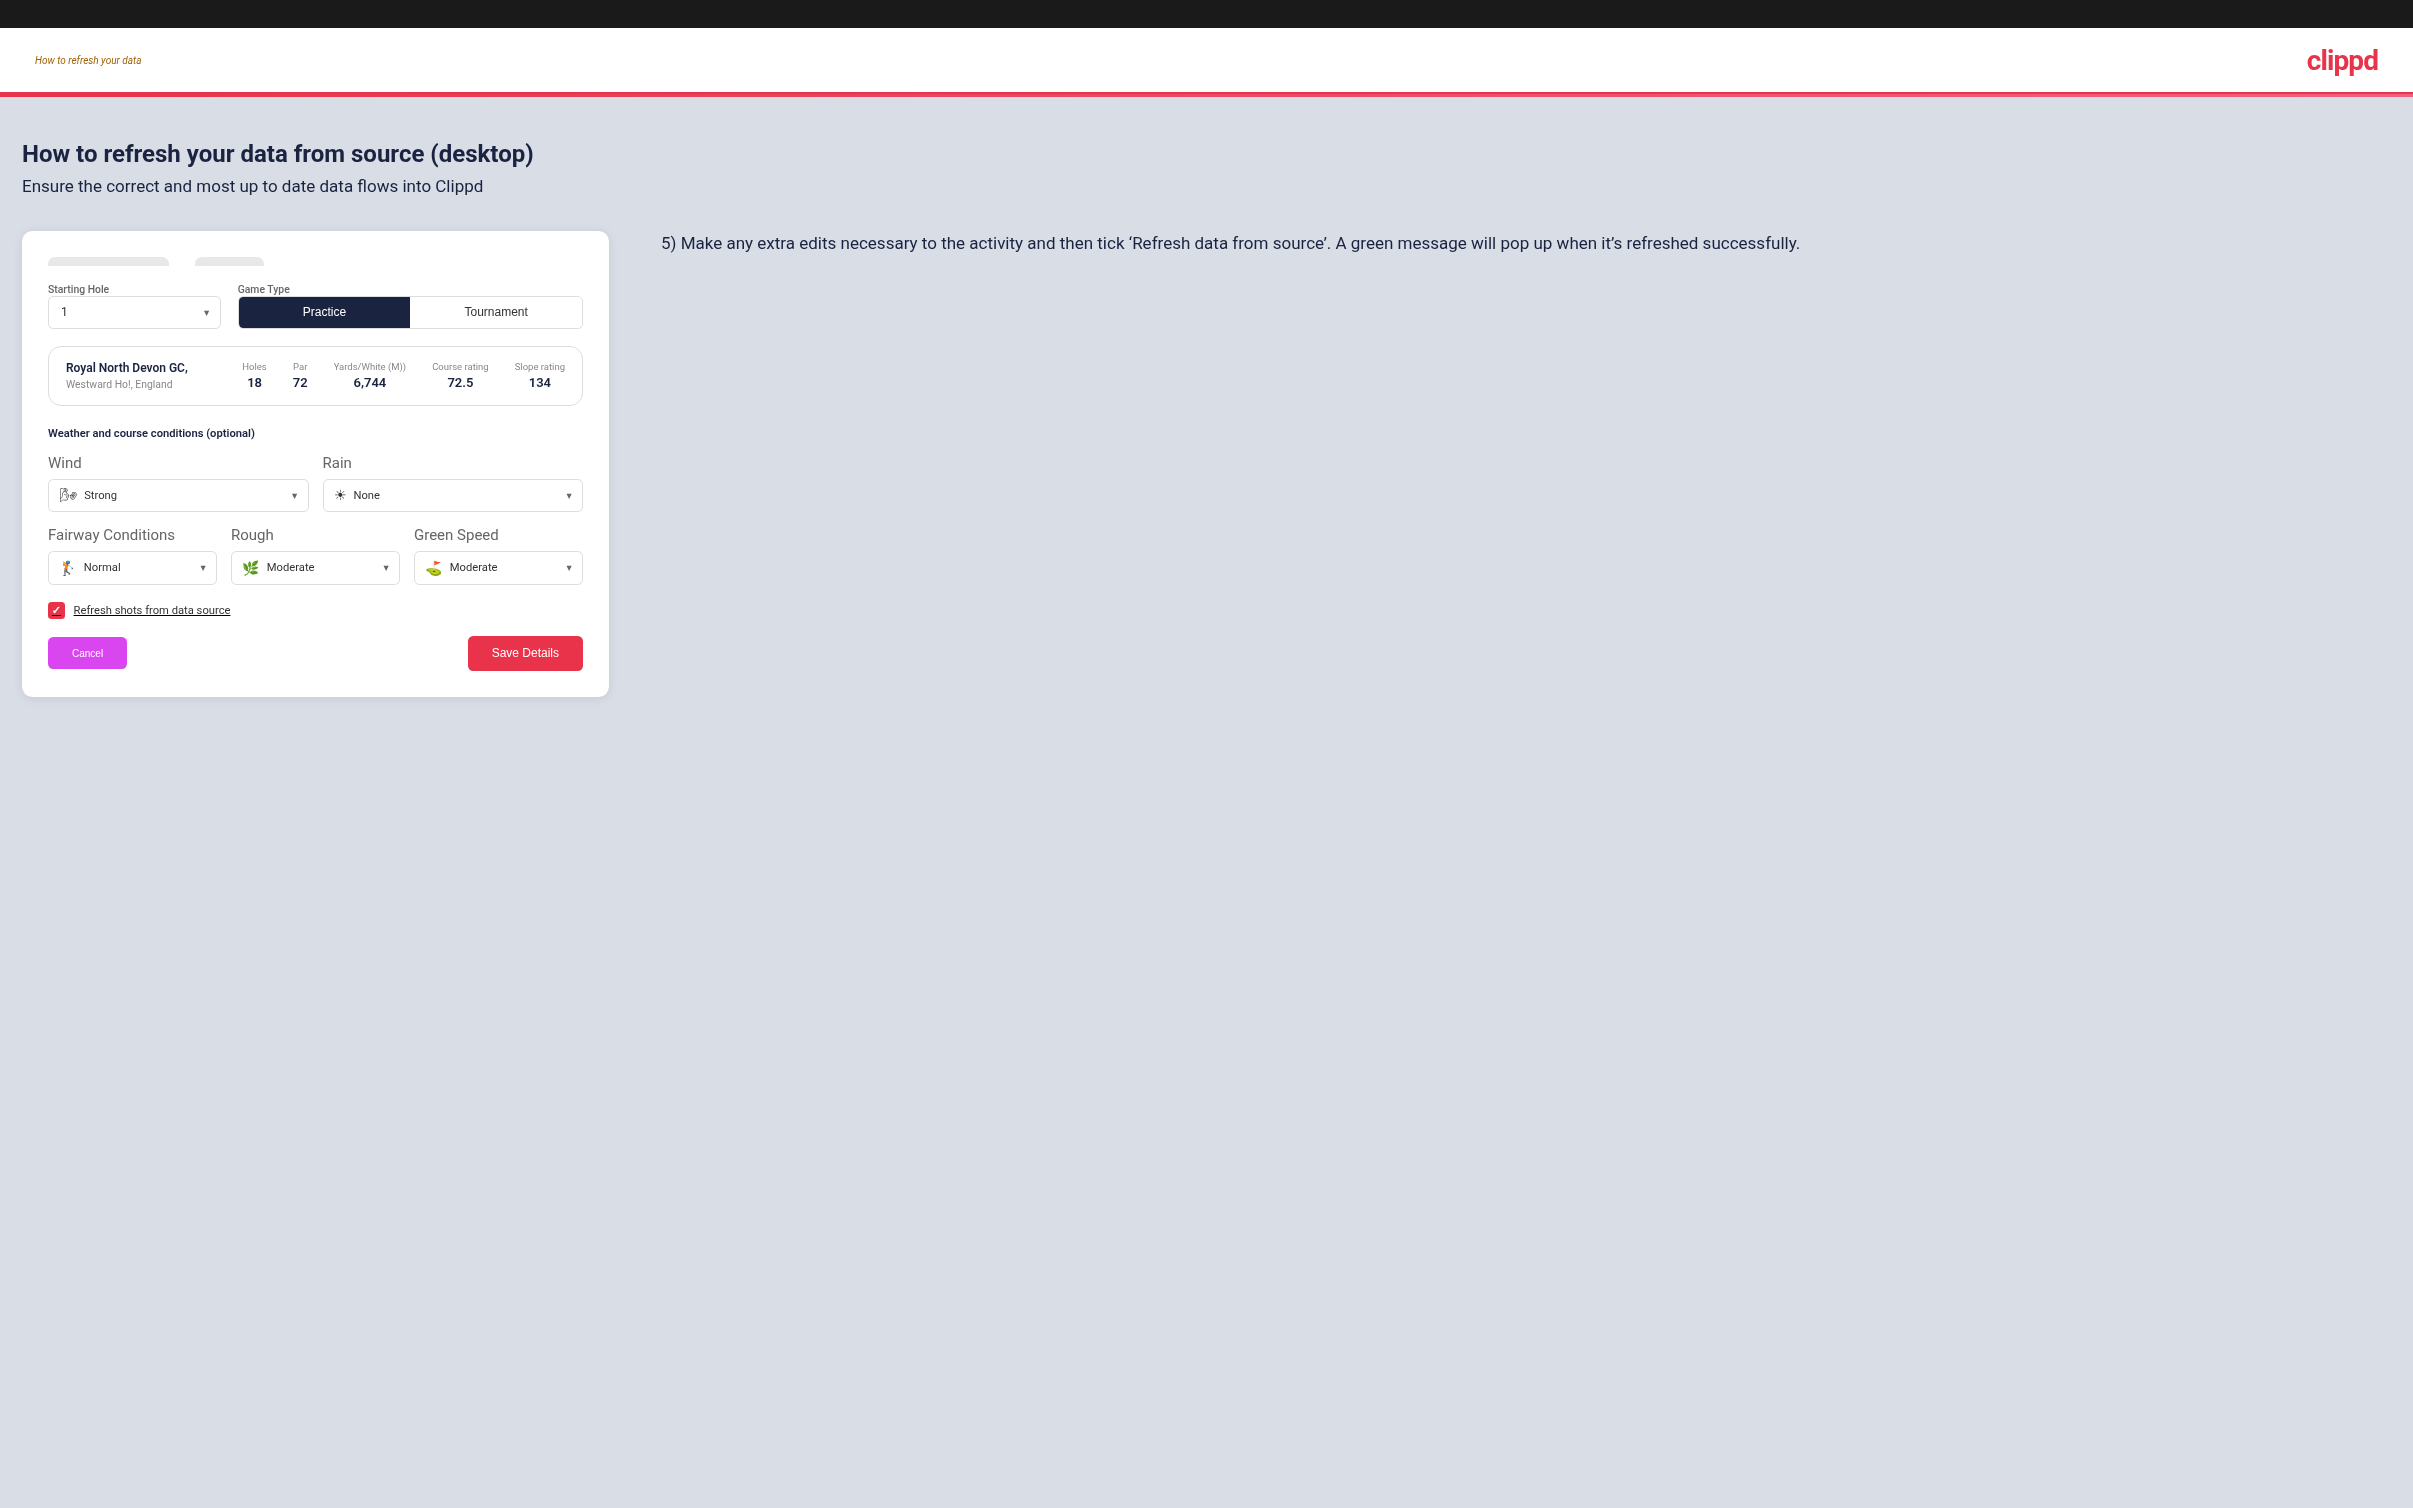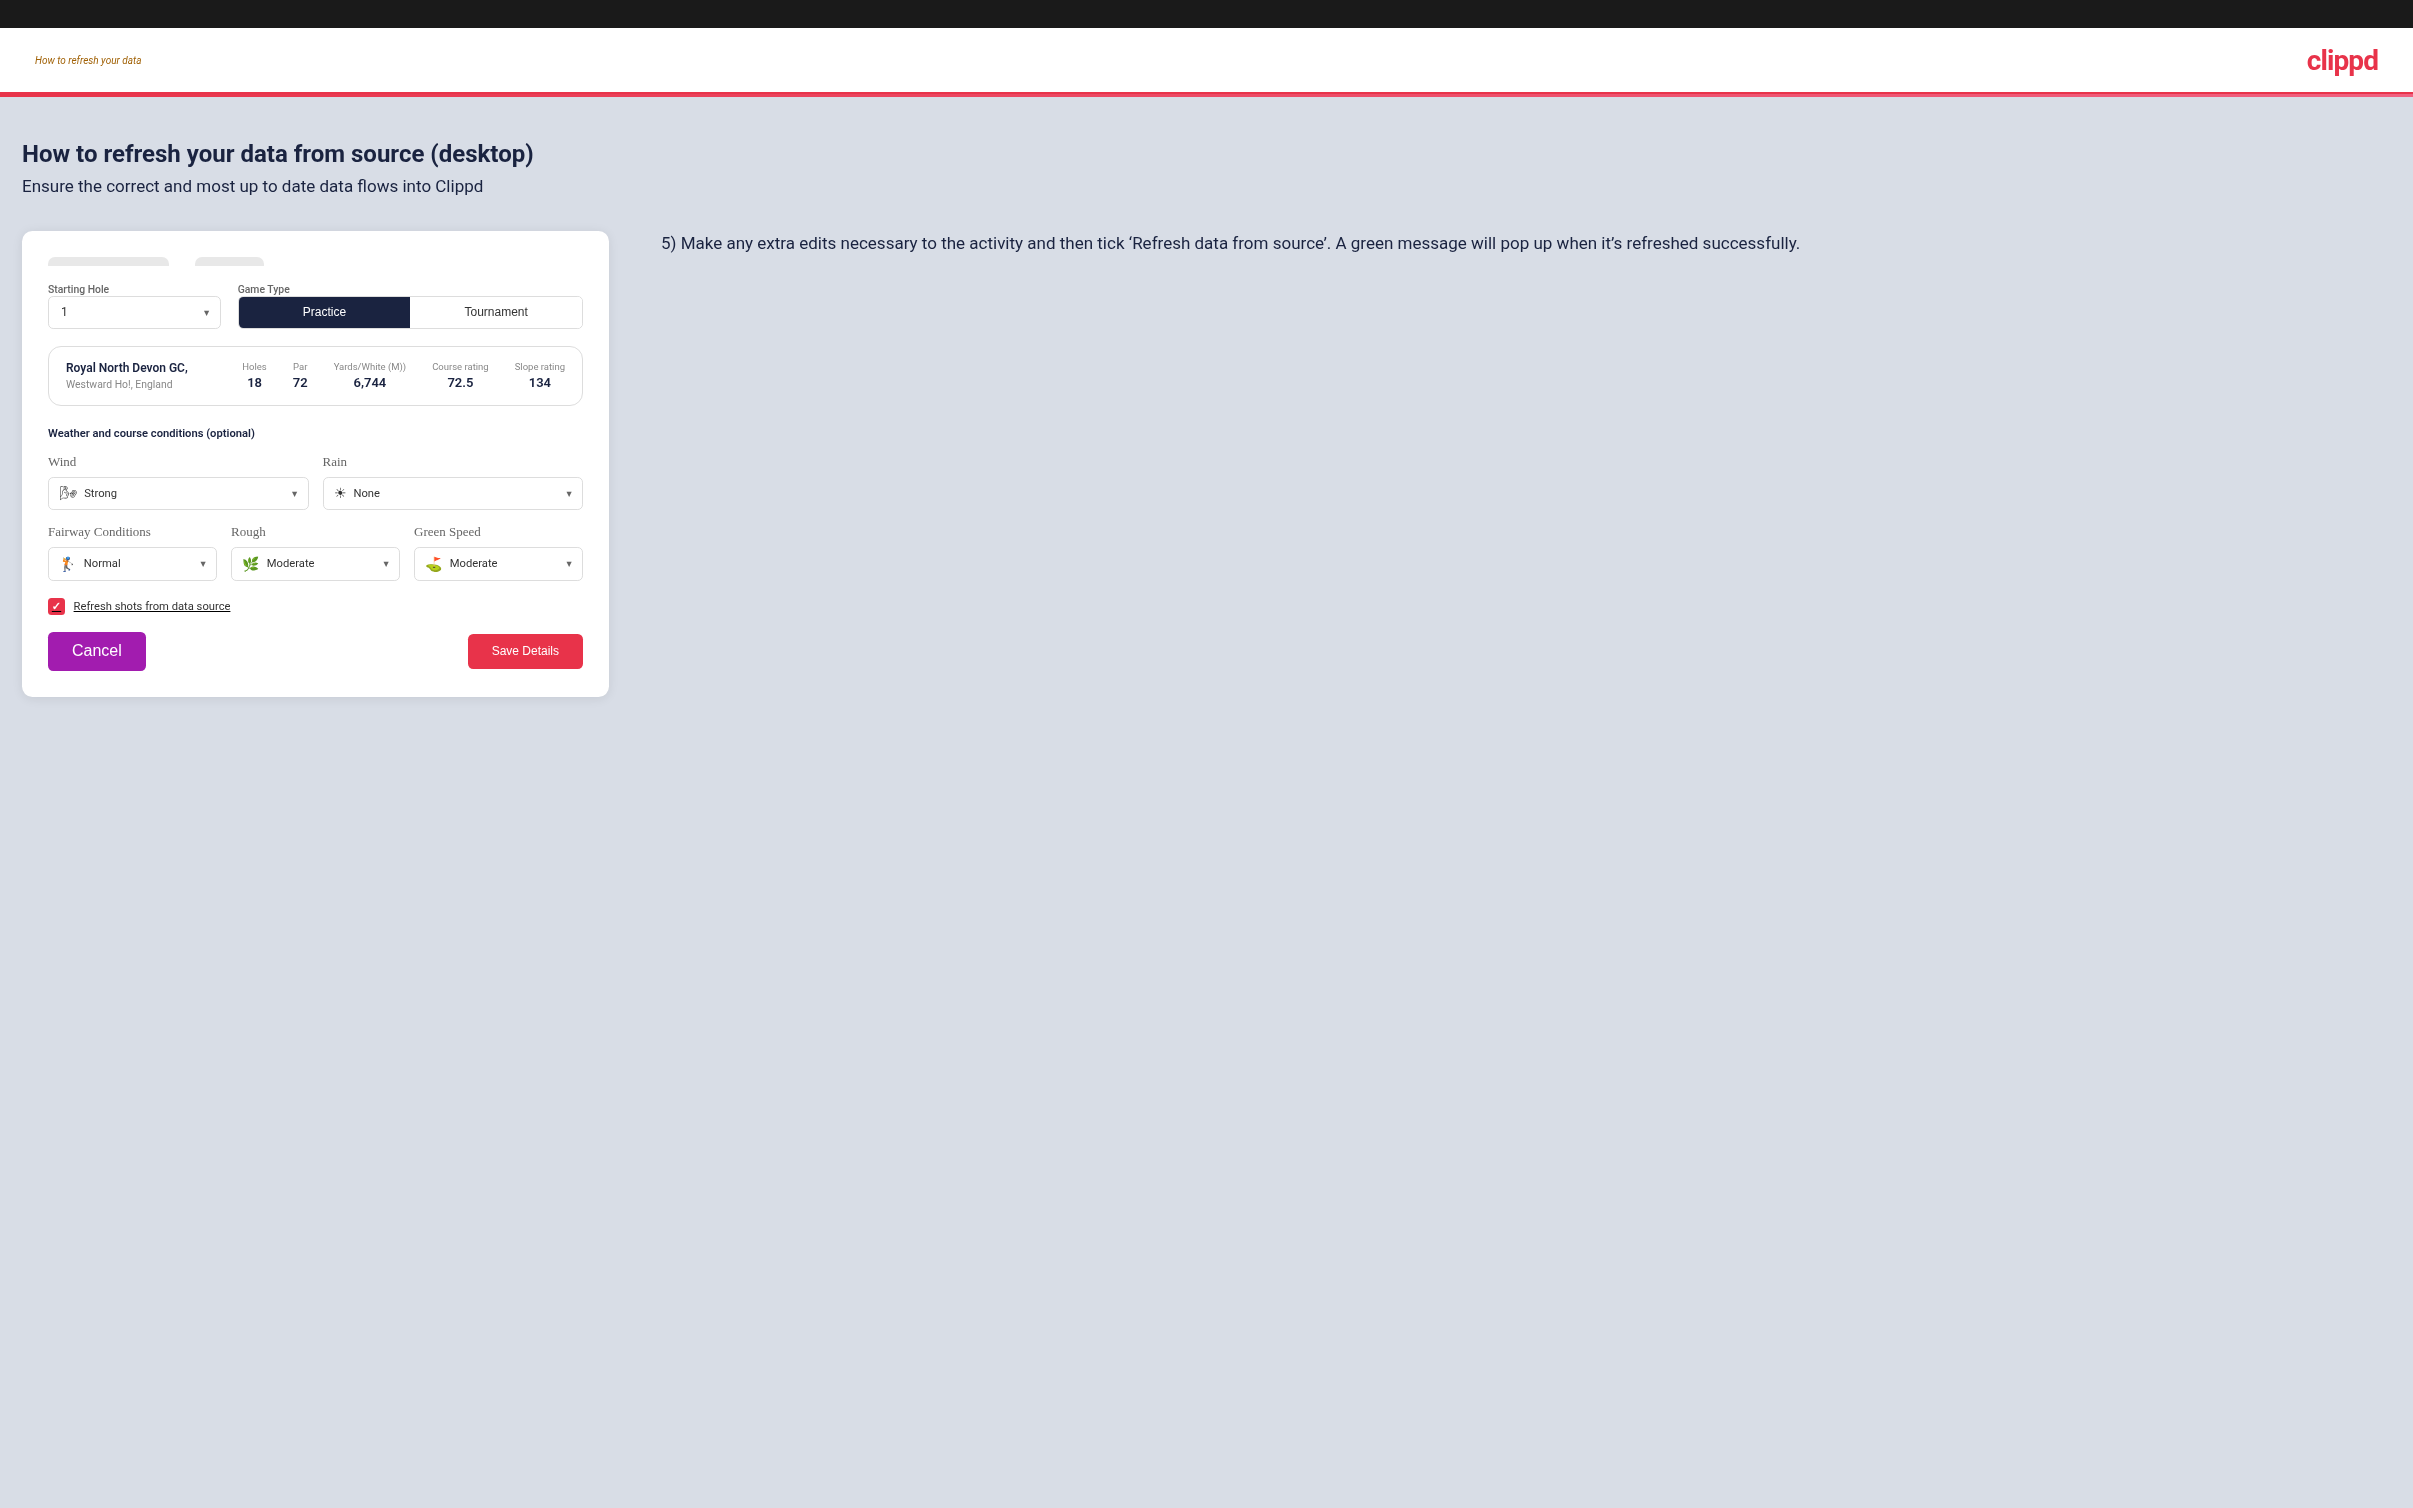--- a/index.html
+++ b/index.html
@@ -203,24 +203,23 @@
       margin-bottom: 14px;
     }
 
     .condition-group {
       flex: 1;
       display: flex;
       flex-direction: column;
     }
 
     .condition-label {
-      font-size: 13px;
+      font-size: 15px;
       color: #666;
       margin-bottom: 7px;
-      font-family: Liberation Serif, serif;
     }
 
     .condition-select {
       border: 0.9px solid #ddd;
       border-radius: 5.2px;
       padding: 7.8px 10.4px;
       display: flex;
       align-items: center;
       gap: 7px;
       cursor: pointer;
@@ -279,26 +278,26 @@
     }
 
     .action-buttons {
       display: flex;
       justify-content: space-between;
       align-items: center;
       margin-top: 8.6px;
     }
 
     .cancel-btn {
-      background: #a21caf;
+      background: #d946ef;
       color: #fff;
       border: none;
       border-radius: 5.2px;
       padding: 10.4px 24px;
-      font-size: 16px;
+      font-size: 10px;
       cursor: pointer;
     }
 
     .save-btn {
       background: #e8334a;
       color: #fff;
       border: none;
       border-radius: 5.2px;
       padding: 10.4px 24px;
       font-size: 12px;

